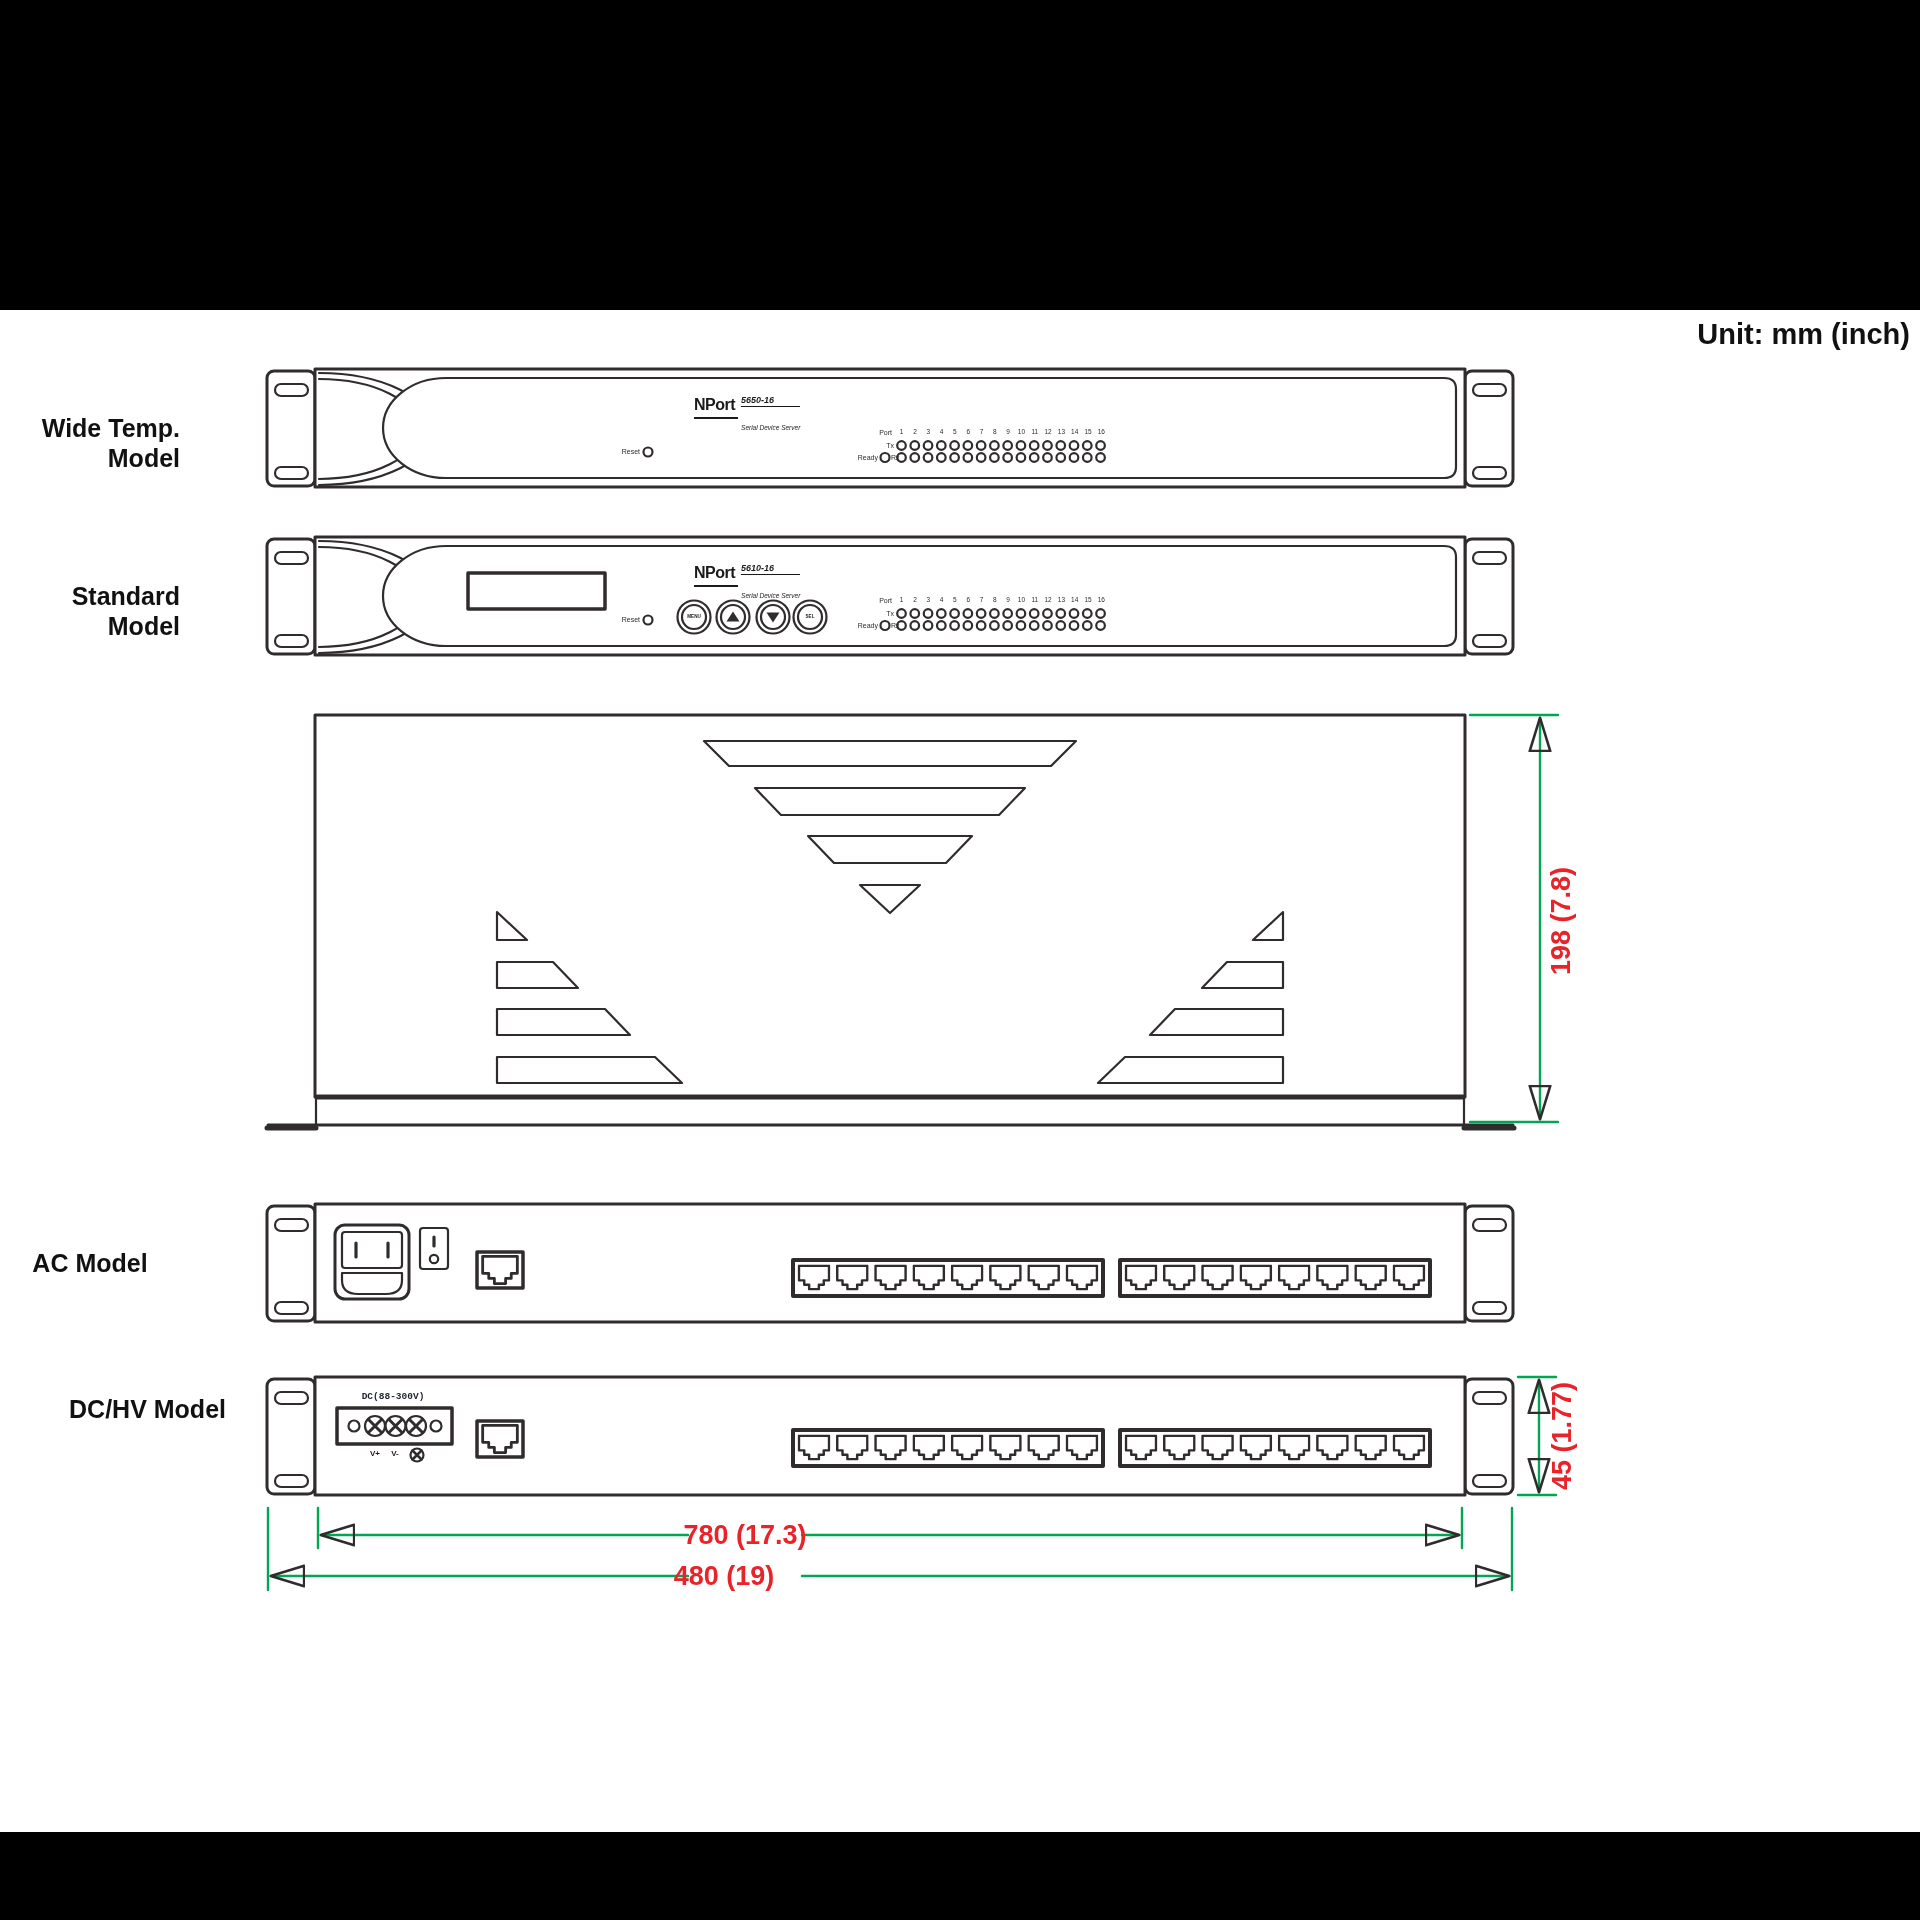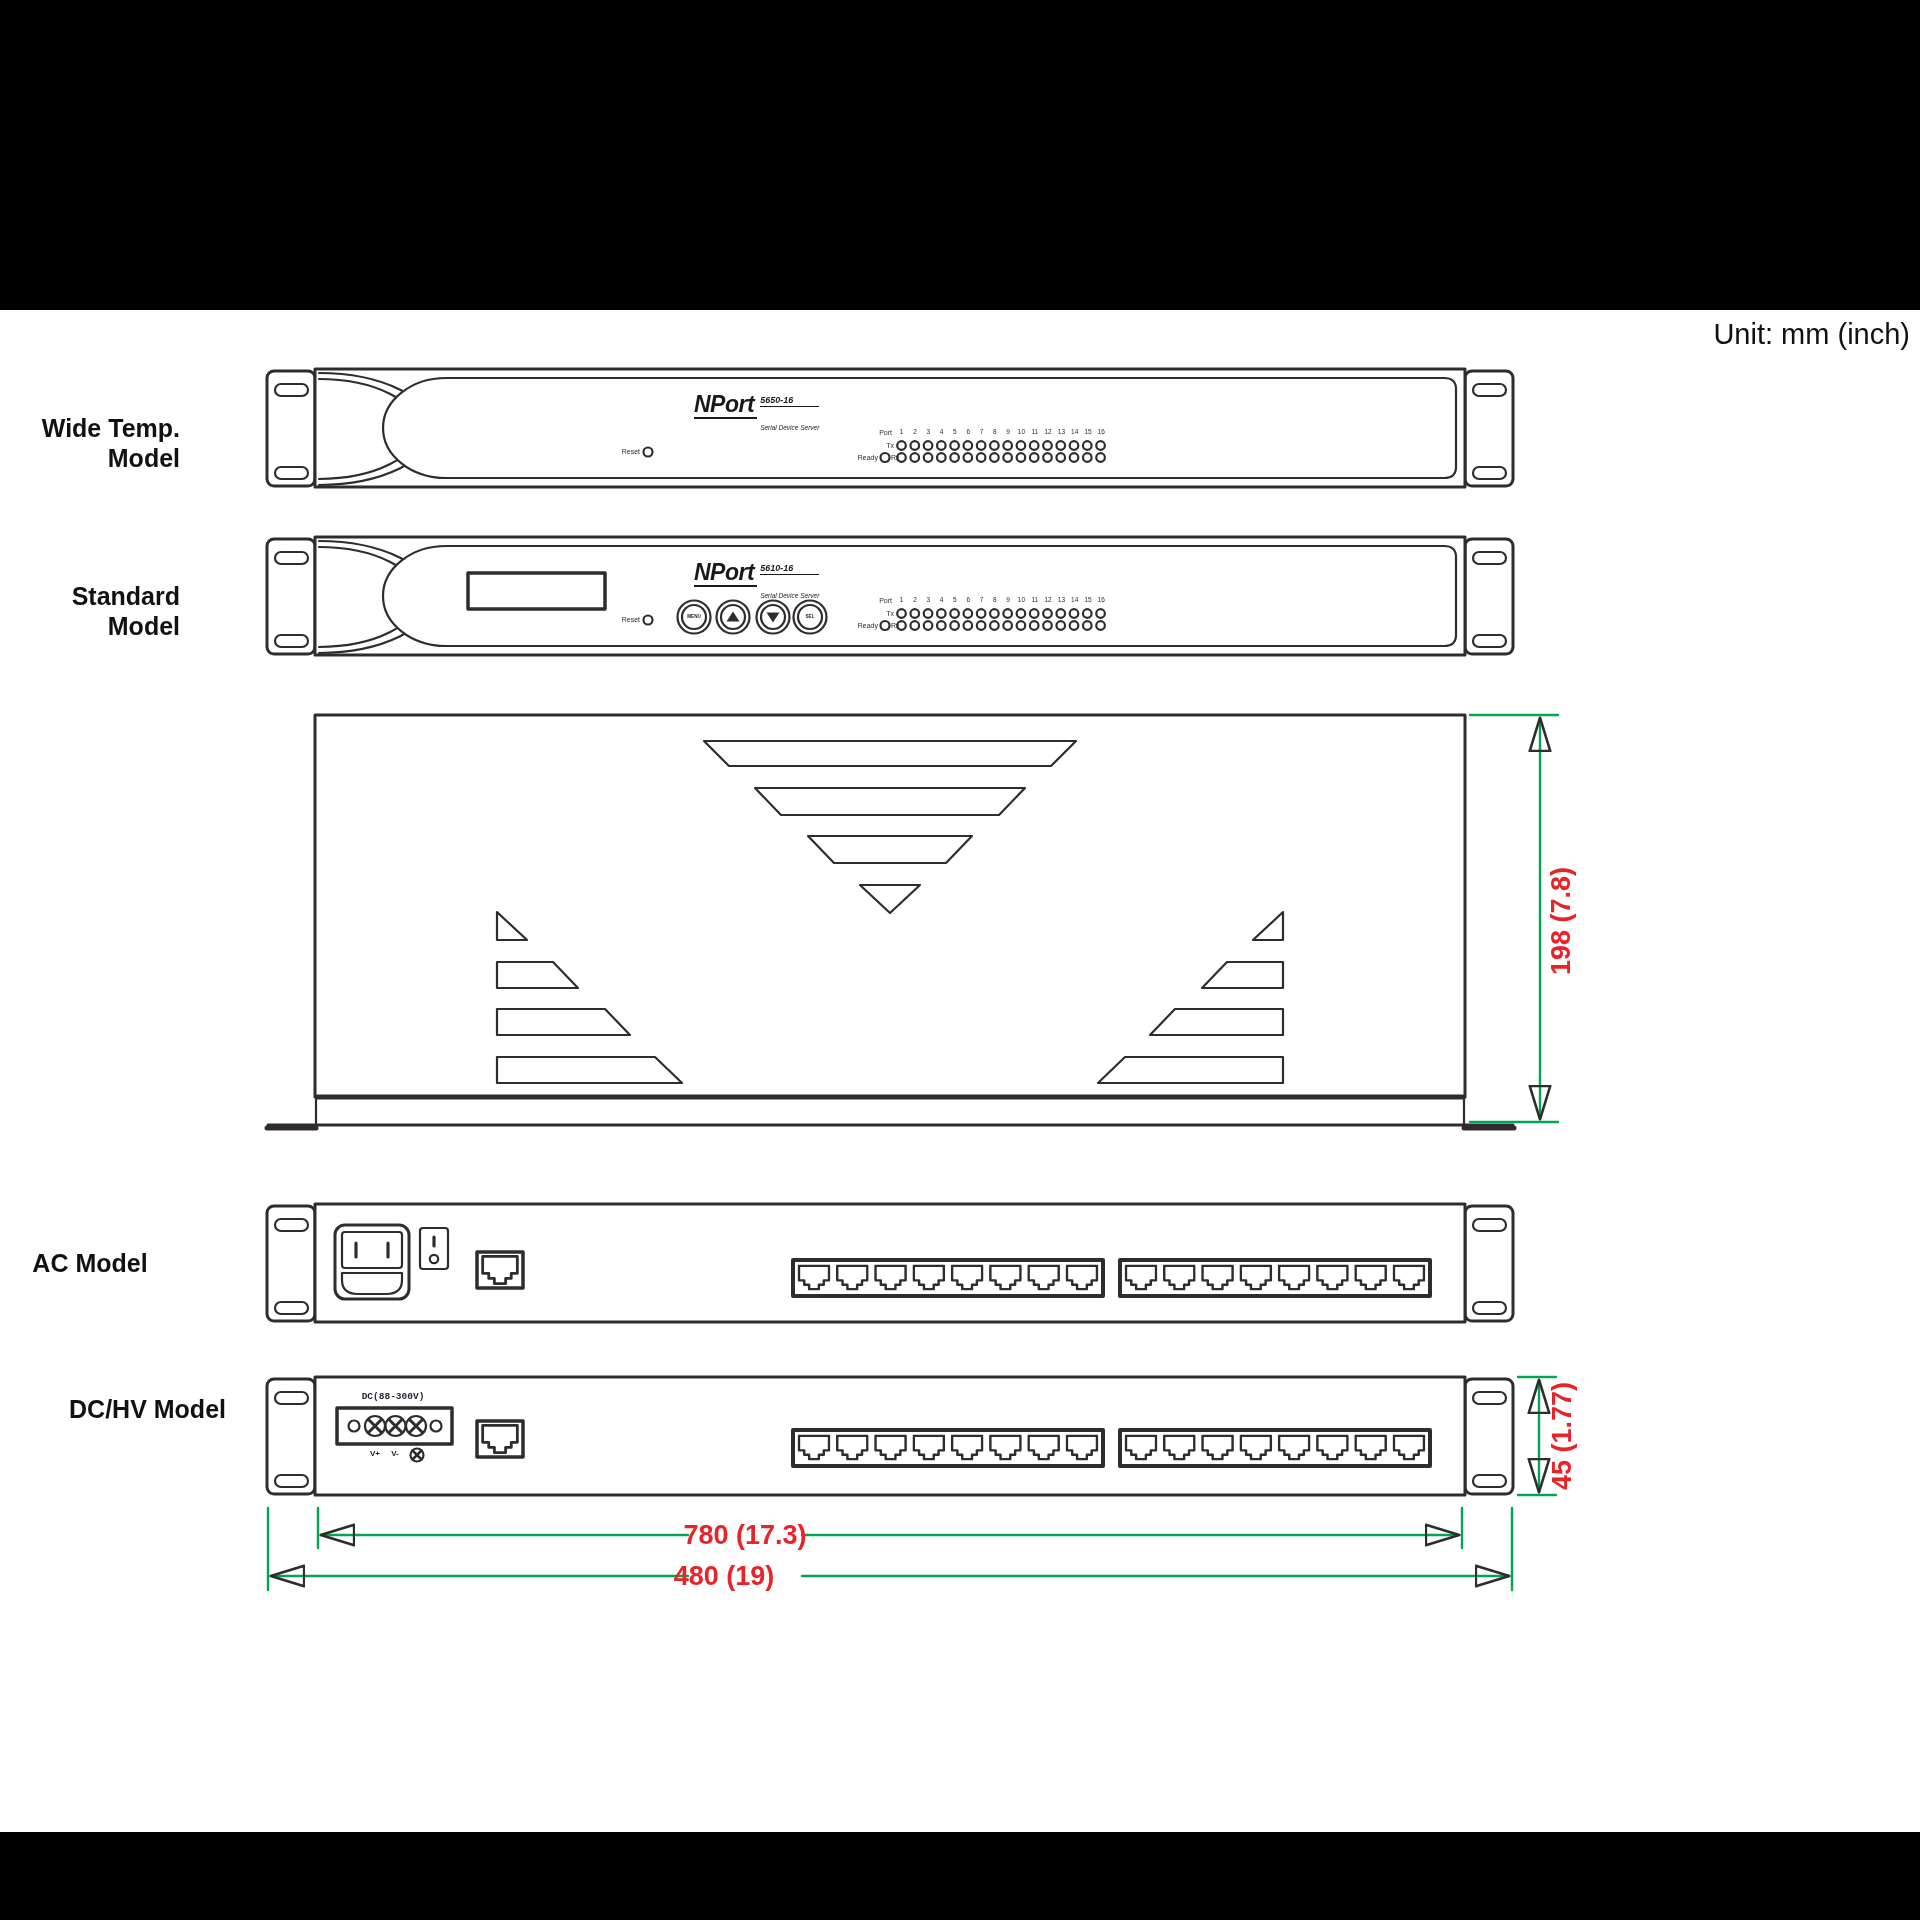--- a/index.html
+++ b/index.html
@@ -8,28 +8,28 @@
          font-family:"Liberation Sans",sans-serif;color:var(--ink);}
   .bar{position:absolute;left:0;width:1920px;background:#000;}
   #bar-top{top:0;height:310px;}
   #bar-bottom{top:1832px;height:88px;}
   svg{position:absolute;left:0;top:0;}
   svg *{stroke:var(--line);fill:none;stroke-linecap:round;stroke-linejoin:round;}
   .s2{stroke-width:2.2px;} .s3{stroke-width:3px;} .s35{stroke-width:3.5px;} .s5{stroke-width:5px;}
   .fw{fill:#ffffff;} .fl{fill:var(--line);stroke:none;}
   .dim{stroke:var(--green);stroke-width:2.4px;}
   .txt{position:absolute;}
-  .unit{font-size:29px;font-weight:400;text-align:right;}
+  .unit{font-size:29px;font-weight:700;text-align:right;}
   .mlabel{font-size:25px;font-weight:bold;width:180px;text-align:right;line-height:30px;}
   .fp{font-size:7px;color:#2b2b2b;line-height:9px;}
   .ra{text-align:right;}
   .portnums{position:absolute;display:flex;font-size:6.5px;color:#2b2b2b;line-height:10px;}
   .portnums span{flex:1;text-align:center;}
   .nport{position:absolute;display:flex;align-items:flex-start;color:#1a1a1a;}
-  .nbrand{font-size:23px;line-height:21px;font-weight:bold;font-style:italic;
+  .nbrand{font-size:16px;line-height:21px;font-weight:bold;
           border-bottom:2.5px solid #1a1a1a;padding:0 3px 2px 0;letter-spacing:-0.5px;}
   .nmeta{display:flex;flex-direction:column;margin-left:3px;padding-top:1px;gap:16px;}
   .nmodel{font-size:9px;font-weight:bold;font-style:italic;border-bottom:1.5px solid #1a1a1a;
           padding-bottom:1px;line-height:10px;}
   .nsub{font-size:6.5px;font-style:italic;white-space:nowrap;line-height:9px;}
   .btnlbl{font-size:4.6px;font-weight:bold;width:24px;text-align:center;line-height:6px;color:#1a1a1a;}
   .dctext{font-size:9.5px;font-weight:bold;color:#1d2330;font-family:Liberation Mono, monospace;}
   .vlbl{font-size:8px;font-weight:bold;width:24px;text-align:center;color:#1a1a1a;}
   .dimtext{color:var(--red);font-weight:bold;font-size:27px;text-align:center;line-height:28px;}
   .vert{transform:rotate(-90deg);transform-origin:center center;}

